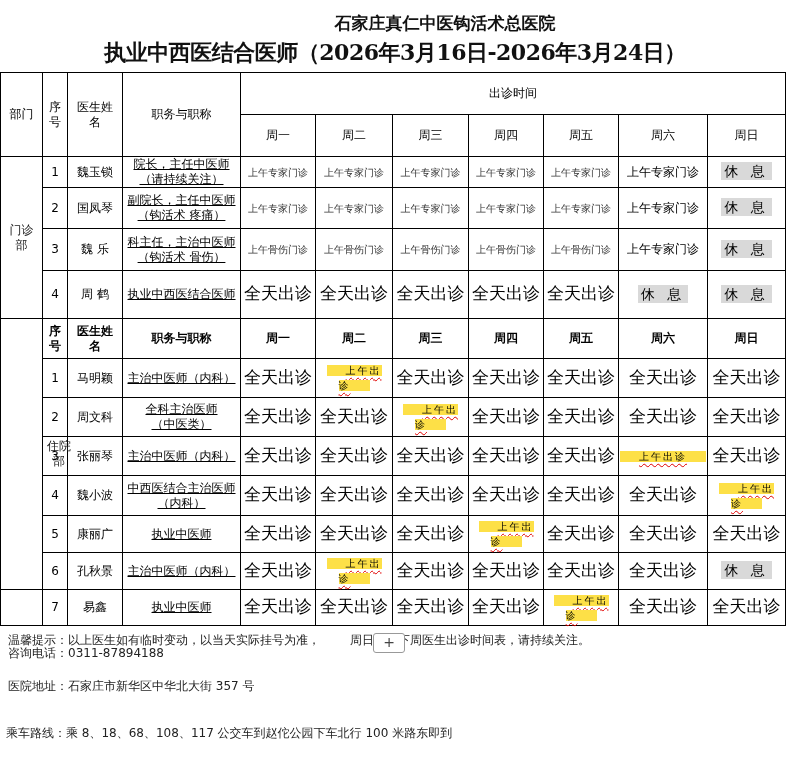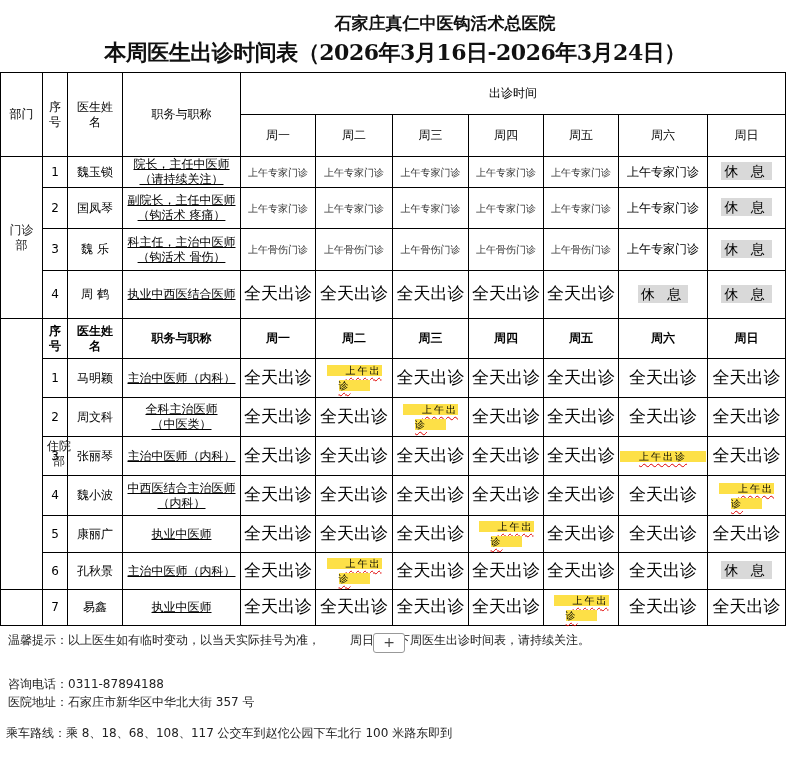--- a/index.html
+++ b/index.html
@@ -18,21 +18,21 @@
   .am { background: #fde047; font-size: 10px; letter-spacing: 2px; text-decoration: underline wavy #e00000; text-underline-offset: 3px; padding: 0 19px; }
   .full { font-size: 17px; }
   .sixth-text { font-size: 12px; }
   .footer-line { position: absolute; left: 8px; font-size: 12px; color: #222; white-space: nowrap; }
   .plus-button { position: absolute; left: 373px; top: 633px; width: 30px; height: 18px; border: 1px solid #999; border-radius: 3px; background: #fff; text-align: center; font-size: 14px; line-height: 17px; color: #444; }
 </style>
 </head>
 <body>
 
 <div class="hospital-name">石家庄真仁中医钩活术总医院</div>
-<div class="page-title">本周医生出诊时间表（2026年3月16日-2026年3月24日）</div>
+<div class="page-title">执业中西医结合医师（2026年3月16日-2026年3月24日）</div>
 
 <table class="schedule">
   <colgroup>
     <col style="width:42px">
       <col style="width:25px">
       <col style="width:55px">
       <col style="width:118px">
     <col style="width:75px">
       <col style="width:77px">
       <col style="width:76px">
@@ -232,15 +232,15 @@
         <td><span class="full">全天出诊</span></td>
         <td><span class="full">全天出诊</span></td>
       </tr>
     </tbody>
 </table>
 
 <div class="footer-line" style="top:632px">
   <span>温馨提示：以上医生如有临时变动，以当天实际挂号为准，</span><span style="display:inline-block;width:30px"></span><span>周日更新下周医生出诊时间表，请持续关注。</span>
 </div>
 <div class="plus-button">+</div>
-<div class="footer-line" style="top:676px">咨询电话：0311-87894188</div>
-<div class="footer-line" style="top:694px">医院地址：石家庄市新华区中华北大街 357 号</div>
+<div class="footer-line" style="top:645px">咨询电话：0311-87894188</div>
+<div class="footer-line" style="top:678px">医院地址：石家庄市新华区中华北大街 357 号</div>
 <div class="footer-line" style="top:725px;left:6px">乘车路线：乘 8、18、68、108、117 公交车到赵佗公园下车北行 100 米路东即到</div>
 
 </body></html>

